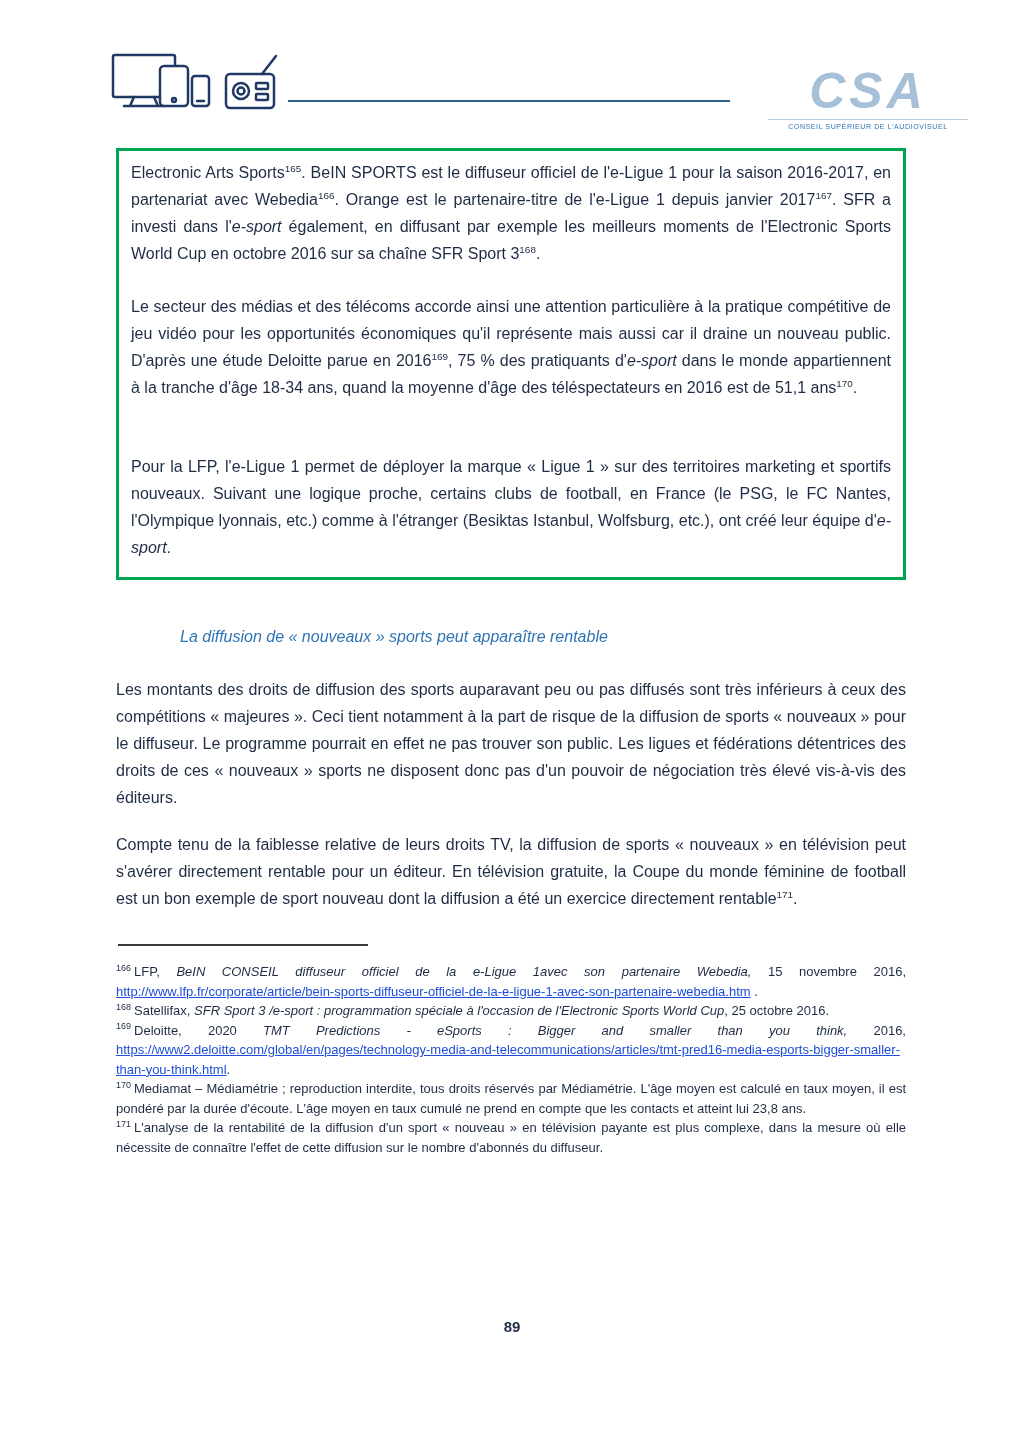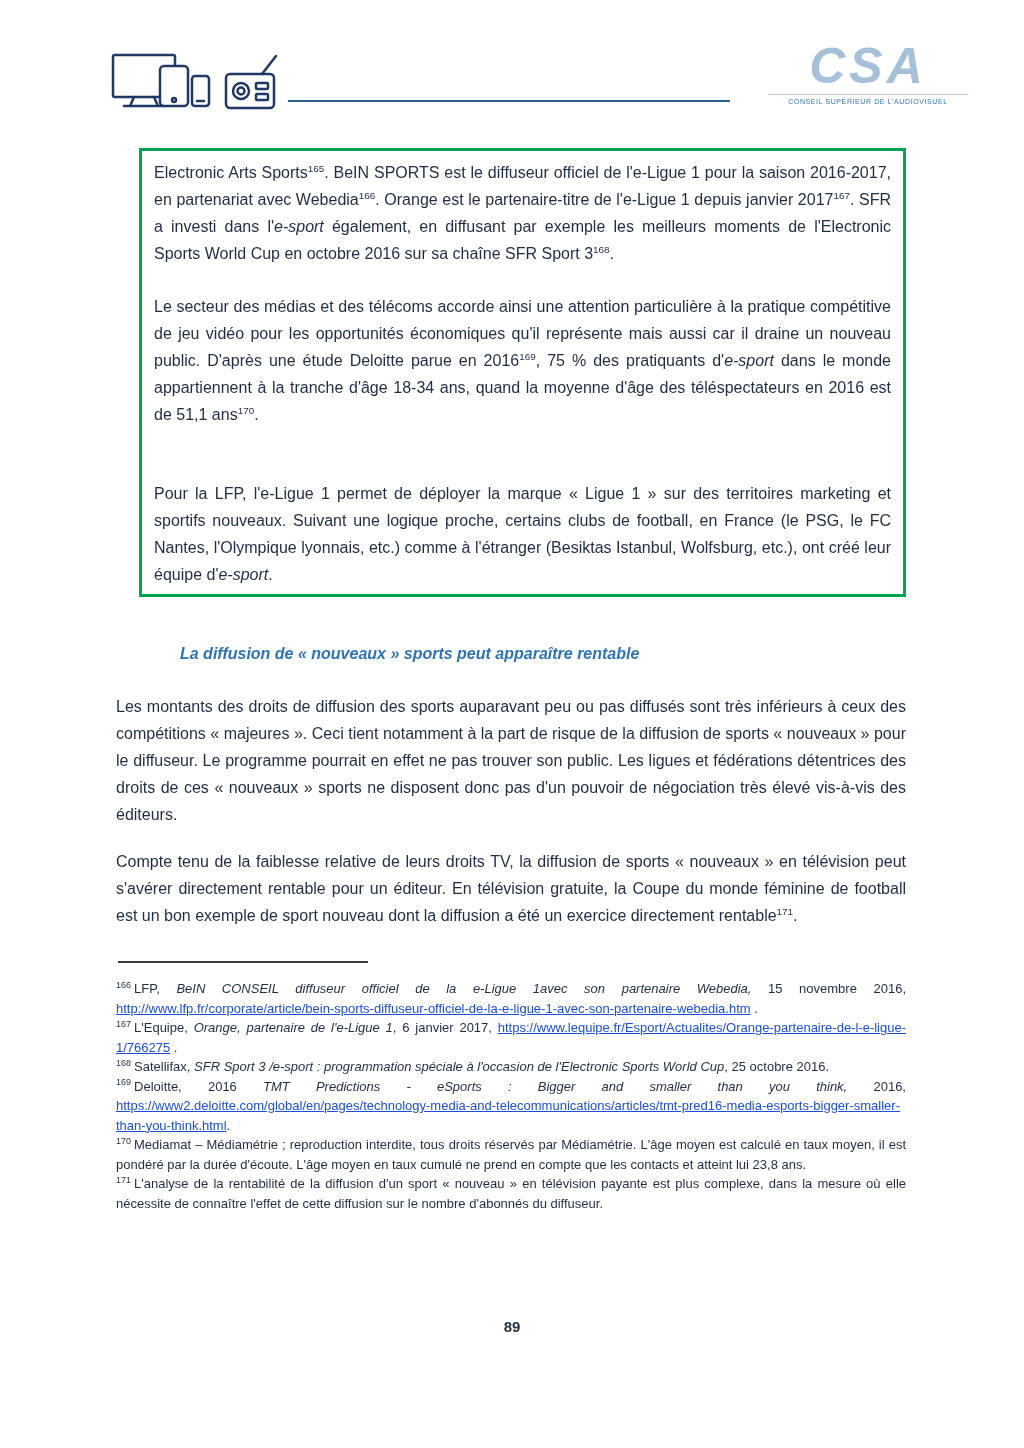--- a/index.html
+++ b/index.html
@@ -10,40 +10,40 @@
     color:#1f2c45;
     position:relative;
     overflow:hidden;
   }
   .page { width:1024px; height:1448px; position:relative; background:#fff; }
 
   
   .header { position:relative; height:148px; }
   .devices { position:absolute; left:110px; top:50px; }
   .header-line { position:absolute; left:288px; top:100px; width:442px; border-top:2px solid #2b5f8e; }
-  .csa { position:absolute; right:56px; top:41px; width:200px; text-align:center; }
+  .csa { position:absolute; right:56px; top:66px; width:200px; text-align:center; }
   .csa-word {
     font-size:50px; font-weight:bold; font-style:italic; line-height:1;
     color:#a6c0d8; letter-spacing:4px;
     font-family:"Liberation Sans", sans-serif;
   }
   .csa-sub {
     margin-top:3px; font-size:7px; color:#2e74b5; letter-spacing:0.6px;
     white-space:nowrap; border-top:1px solid #b9cde0; padding-top:3px;
   }
 
   
   .content { width:790px; margin-left:116px; }
-  .green-box { border:3px solid #00a550; padding:8px 12px 6px 12px;margin-left:23px; }
+  .green-box { border:3px solid #00a550; padding:8px 12px 16px 12px; }
   .para { font-size:16px; line-height:27px; text-align:justify; }
   .green-box .para.p0 { margin-bottom:26px; }
   .green-box .para.p1 { margin-bottom:52px; }
   .section-heading {
     margin:48px 0 30px 64px;
-    color:#2e74b5; font-size:16px; font-weight:bold; font-style:italic;
+    color:#2e74b5; font-size:16px; font-weight:normal; font-style:italic;
   }
   .body-para { margin-bottom:20px; }
 
   sup { font-size:62%; line-height:0; vertical-align:super; }
 
   
   .fn-sep { width:250px; border-top:2px solid #3a3a3a; margin:32px 0 16px 2px; }
   .footnote { font-size:13px; line-height:19.5px; text-align:justify; }
   .fn-num { font-size:9px; vertical-align:super; line-height:0; margin-right:3px; }
   a { color:#1d4ed8; text-decoration:underline; overflow-wrap:anywhere; cursor:pointer; }
@@ -94,23 +94,22 @@
 
     <h2 class="section-heading">La diffusion de « nouveaux » sports peut apparaître rentable</h2>
 
     <p class="para body-para"><span>Les montants des droits de diffusion des sports auparavant peu ou pas diffusés sont très inférieurs à ceux des compétitions « majeures ». Ceci tient notamment à la part de risque de la diffusion de sports « nouveaux » pour le diffuseur. Le programme pourrait en effet ne pas trouver son public. Les ligues et fédérations détentrices des droits de ces « nouveaux » sports ne disposent donc pas d'un pouvoir de négociation très élevé vis-à-vis des éditeurs.</span></p>
     <p class="para body-para"><span>Compte tenu de la faiblesse relative de leurs droits TV, la diffusion de sports « nouveaux » en télévision peut s'avérer directement rentable pour un éditeur. En télévision gratuite, la Coupe du monde féminine de football est un bon exemple de sport nouveau dont la diffusion a été un exercice directement rentable</span><sup>171</sup><span>.</span></p>
 
     <div class="fn-sep"></div>
 
     <div class="footnotes">
       <div class="footnote"><sup class="fn-num">166</sup><span><span>LFP, </span><i>BeIN CONSEIL diffuseur officiel de la e-Ligue 1avec son partenaire Webedia,</i><span> 15 novembre 2016, </span><a href="#">http://www.lfp.fr/corporate/article/bein-sports-diffuseur-officiel-de-la-e-ligue-1-avec-son-partenaire-webedia.htm</a><span> .</span></span></div>
-      <div class="footnote"><sup class="fn-num">167</sup><span><span>L'Equipe, </span><i>Orange, partenaire de l'e-Ligue 1</i><span>, 6 janvier 2017, </span><a href="#">https://www.lequipe.fr/Esport/Actualites/Orange-partenaire-de-l-e-ligue-1/766275</a><span> .</span></span></div>
       <div class="footnote"><sup class="fn-num">168</sup><span><span>Satellifax, </span><i>SFR Sport 3 /e-sport : programmation spéciale à l'occasion de l'Electronic Sports World Cup</i><span>, 25 octobre 2016.</span></span></div>
-      <div class="footnote"><sup class="fn-num">169</sup><span><span>Deloitte, 2016 </span><i>TMT Predictions - eSports : Bigger and smaller than you think,</i><span> 2016, </span><a href="#">https://www2.deloitte.com/global/en/pages/technology-media-and-telecommunications/articles/tmt-pred16-media-esports-bigger-smaller-than-you-think.html</a><span>.</span></span></div>
+      <div class="footnote"><sup class="fn-num">169</sup><span><span>Deloitte, 2020 </span><i>TMT Predictions - eSports : Bigger and smaller than you think,</i><span> 2016, </span><a href="#">https://www2.deloitte.com/global/en/pages/technology-media-and-telecommunications/articles/tmt-pred16-media-esports-bigger-smaller-than-you-think.html</a><span>.</span></span></div>
       <div class="footnote"><sup class="fn-num">170</sup><span><span>Mediamat – Médiamétrie ; reproduction interdite, tous droits réservés par Médiamétrie. L'âge moyen est calculé en taux moyen, il est pondéré par la durée d'écoute. L'âge moyen en taux cumulé ne prend en compte que les contacts et atteint lui 23,8 ans.</span></span></div>
       <div class="footnote"><sup class="fn-num">171</sup><span><span>L'analyse de la rentabilité de la diffusion d'un sport « nouveau » en télévision payante est plus complexe, dans la mesure où elle nécessite de connaître l'effet de cette diffusion sur le nombre d'abonnés du diffuseur.</span></span></div>
     </div>
 
   </div>
 
   <div class="page-number">89</div>
 
 </div>
 

